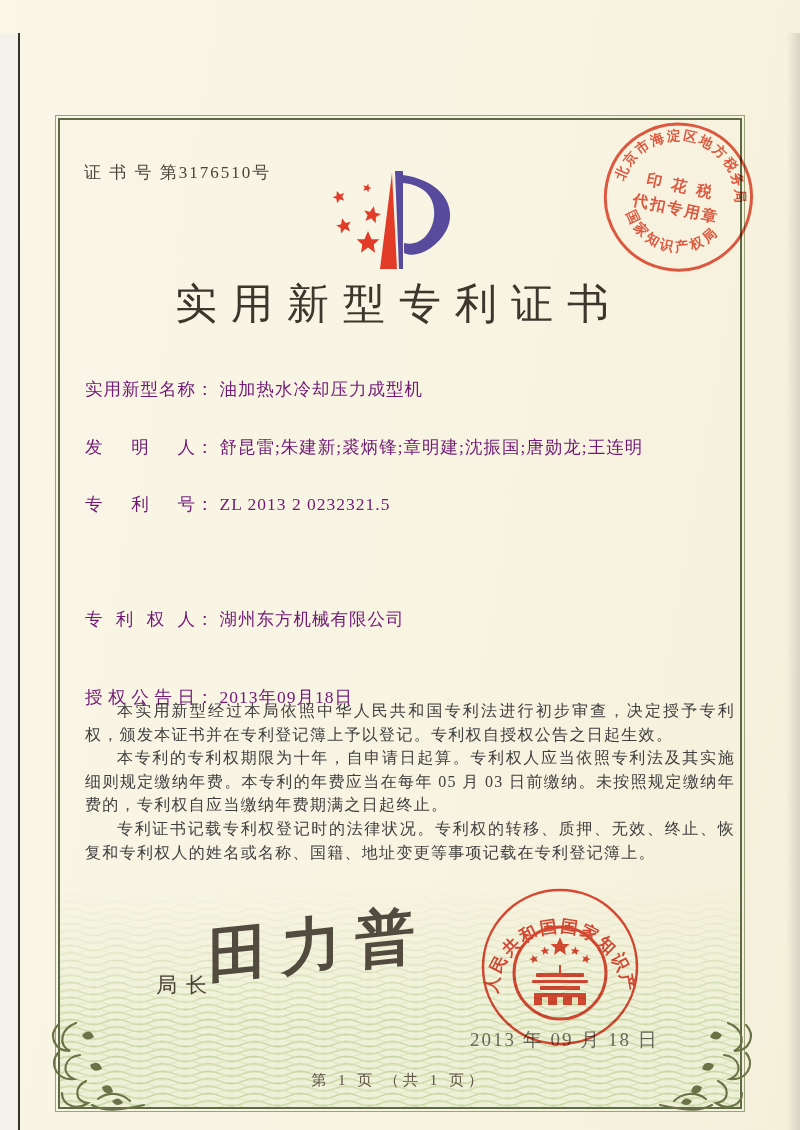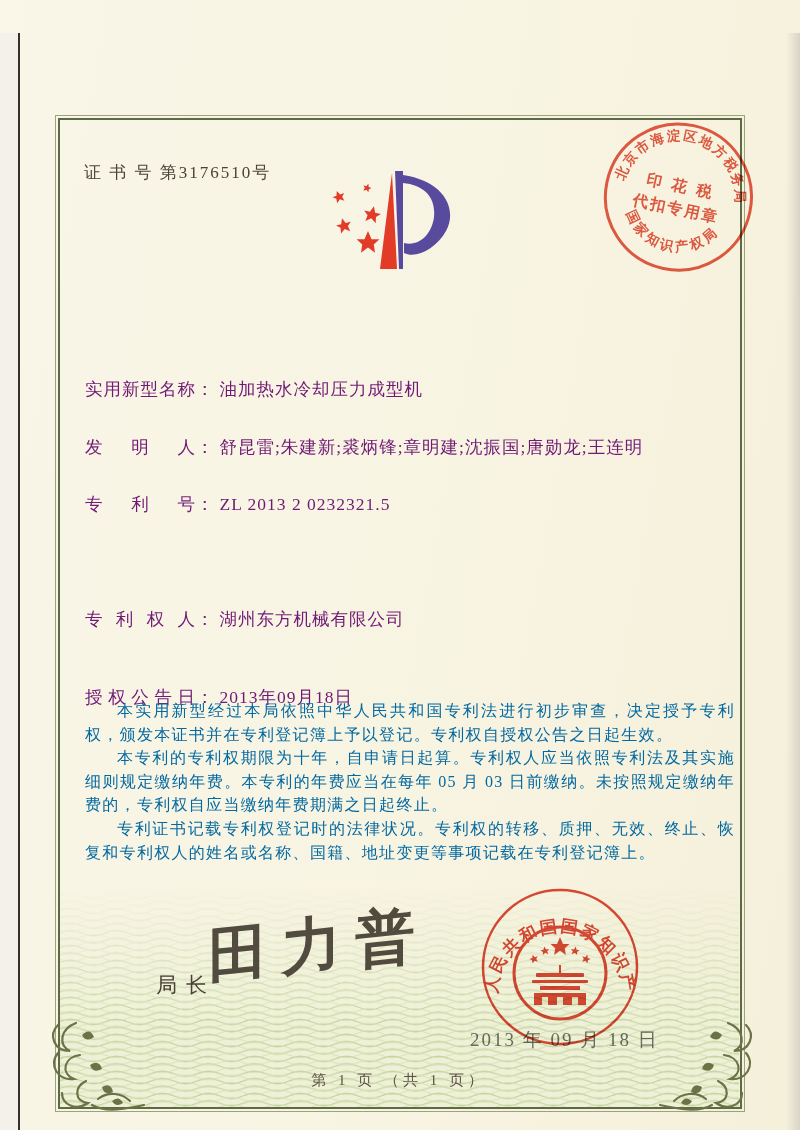--- a/index.html
+++ b/index.html
@@ -24,21 +24,21 @@
   
   .cert-no{left:84px;top:128px;font-size:17px;letter-spacing:2px;color:#4c433a;}
   .logo{left:330px;top:136px;}
   .title{left:55px;top:243px;width:688px;text-align:center;font-size:42px;letter-spacing:14px;
     color:#3e362c;font-weight:500;}
   .field{left:85px;width:660px;font-size:17.5px;color:#701a75;white-space:nowrap;}
   .flabel{display:inline-block;width:110px;text-align:justify;text-align-last:justify;vertical-align:bottom;}
   .fcolon{display:inline-block;margin:0 6px 0 1px;}
   .fvalue{letter-spacing:1px;}
   .paras{left:85px;top:666px;width:650px;}
-  .paras p{margin:0;font-size:16px;line-height:23.6px;letter-spacing:1.3px;color:#0369a1;
+  .paras p{margin:0;font-size:16px;line-height:23.6px;letter-spacing:1.3px;color:#404040;
     text-indent:2em;text-align:justify;}
   .sig-title{left:156px;top:938px;font-size:21px;letter-spacing:9px;color:#494036;text-align:right;}
   .sig-name{left:208px;top:884px;font-size:60px;letter-spacing:14px;color:#453d32;
     font-family:"DejaVu Sans",sans-serif;font-weight:bold;
     transform:rotate(-6deg) skewX(-6deg);transform-origin:left center;opacity:.92;}
   .seal{left:464px;top:848px;mix-blend-mode:multiply;opacity:.92;}
   .seal-date{left:470px;top:994px;font-size:19px;letter-spacing:2px;color:#737373;
     mix-blend-mode:multiply;white-space:nowrap;}
   .stamp{left:598px;top:84px;transform:rotate(12deg);mix-blend-mode:multiply;opacity:.9;}
   .footer{left:55px;top:1038px;width:688px;text-align:center;font-size:15px;
@@ -144,20 +144,21 @@
         <textPath href="#tarcTop" startOffset="50%" text-anchor="middle">北京市海淀区地方税务局</textPath>
       </text>
       <text font-size="13.5" font-weight="bold" fill="#e04a33" letter-spacing="3" font-family="Liberation Serif, DejaVu Serif, serif">
         <textPath href="#tarcBot" startOffset="50%" text-anchor="middle">国家知识产权局</textPath>
       </text>
       <text x="80" y="74" text-anchor="middle" font-size="15.5" font-weight="bold" fill="#e04a33" letter-spacing="3" font-family="Liberation Serif, DejaVu Serif, serif">印 花 税</text>
       <text x="80" y="97" text-anchor="middle" font-size="15.5" font-weight="bold" fill="#e04a33" letter-spacing="2" font-family="Liberation Serif, DejaVu Serif, serif">代扣专用章</text>
     </svg>
   </div>
 
+  <div class="abs title">实用新型专利证书</div>
 
   <div class="abs field" style="top:344px">
     <span class="flabel">实用新型名称</span><span class="fcolon">：</span><span class="fvalue">油加热水冷却压力成型机</span>
   </div>
   <div class="abs field" style="top:402px">
     <span class="flabel">发明人</span><span class="fcolon">：</span><span class="fvalue">舒昆雷;朱建新;裘炳锋;章明建;沈振国;唐勋龙;王连明</span>
   </div>
   <div class="abs field" style="top:459px">
     <span class="flabel">专利号</span><span class="fcolon">：</span><span class="fvalue">ZL 2013 2 0232321.5</span>
   </div>

